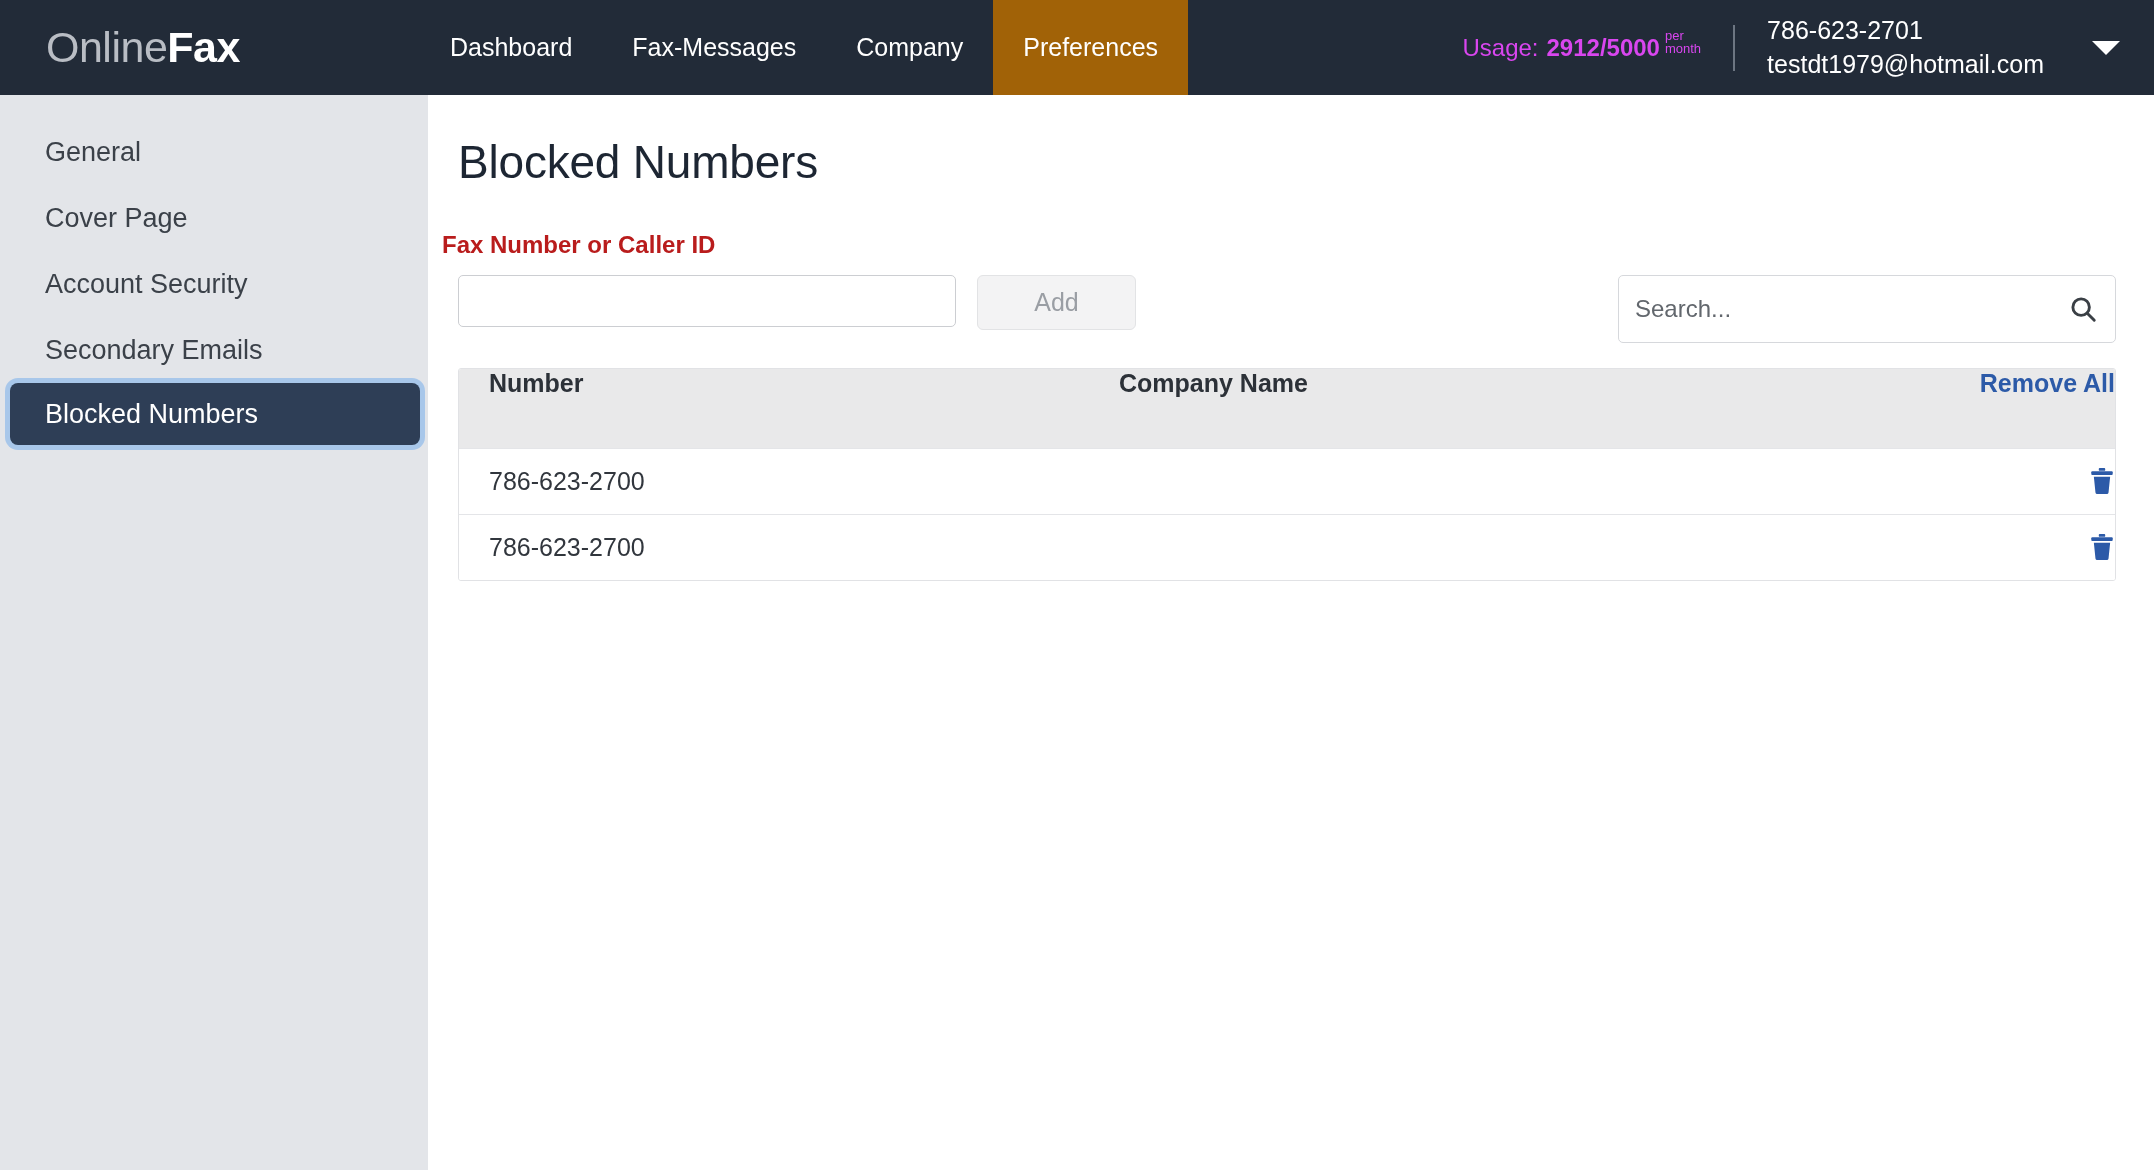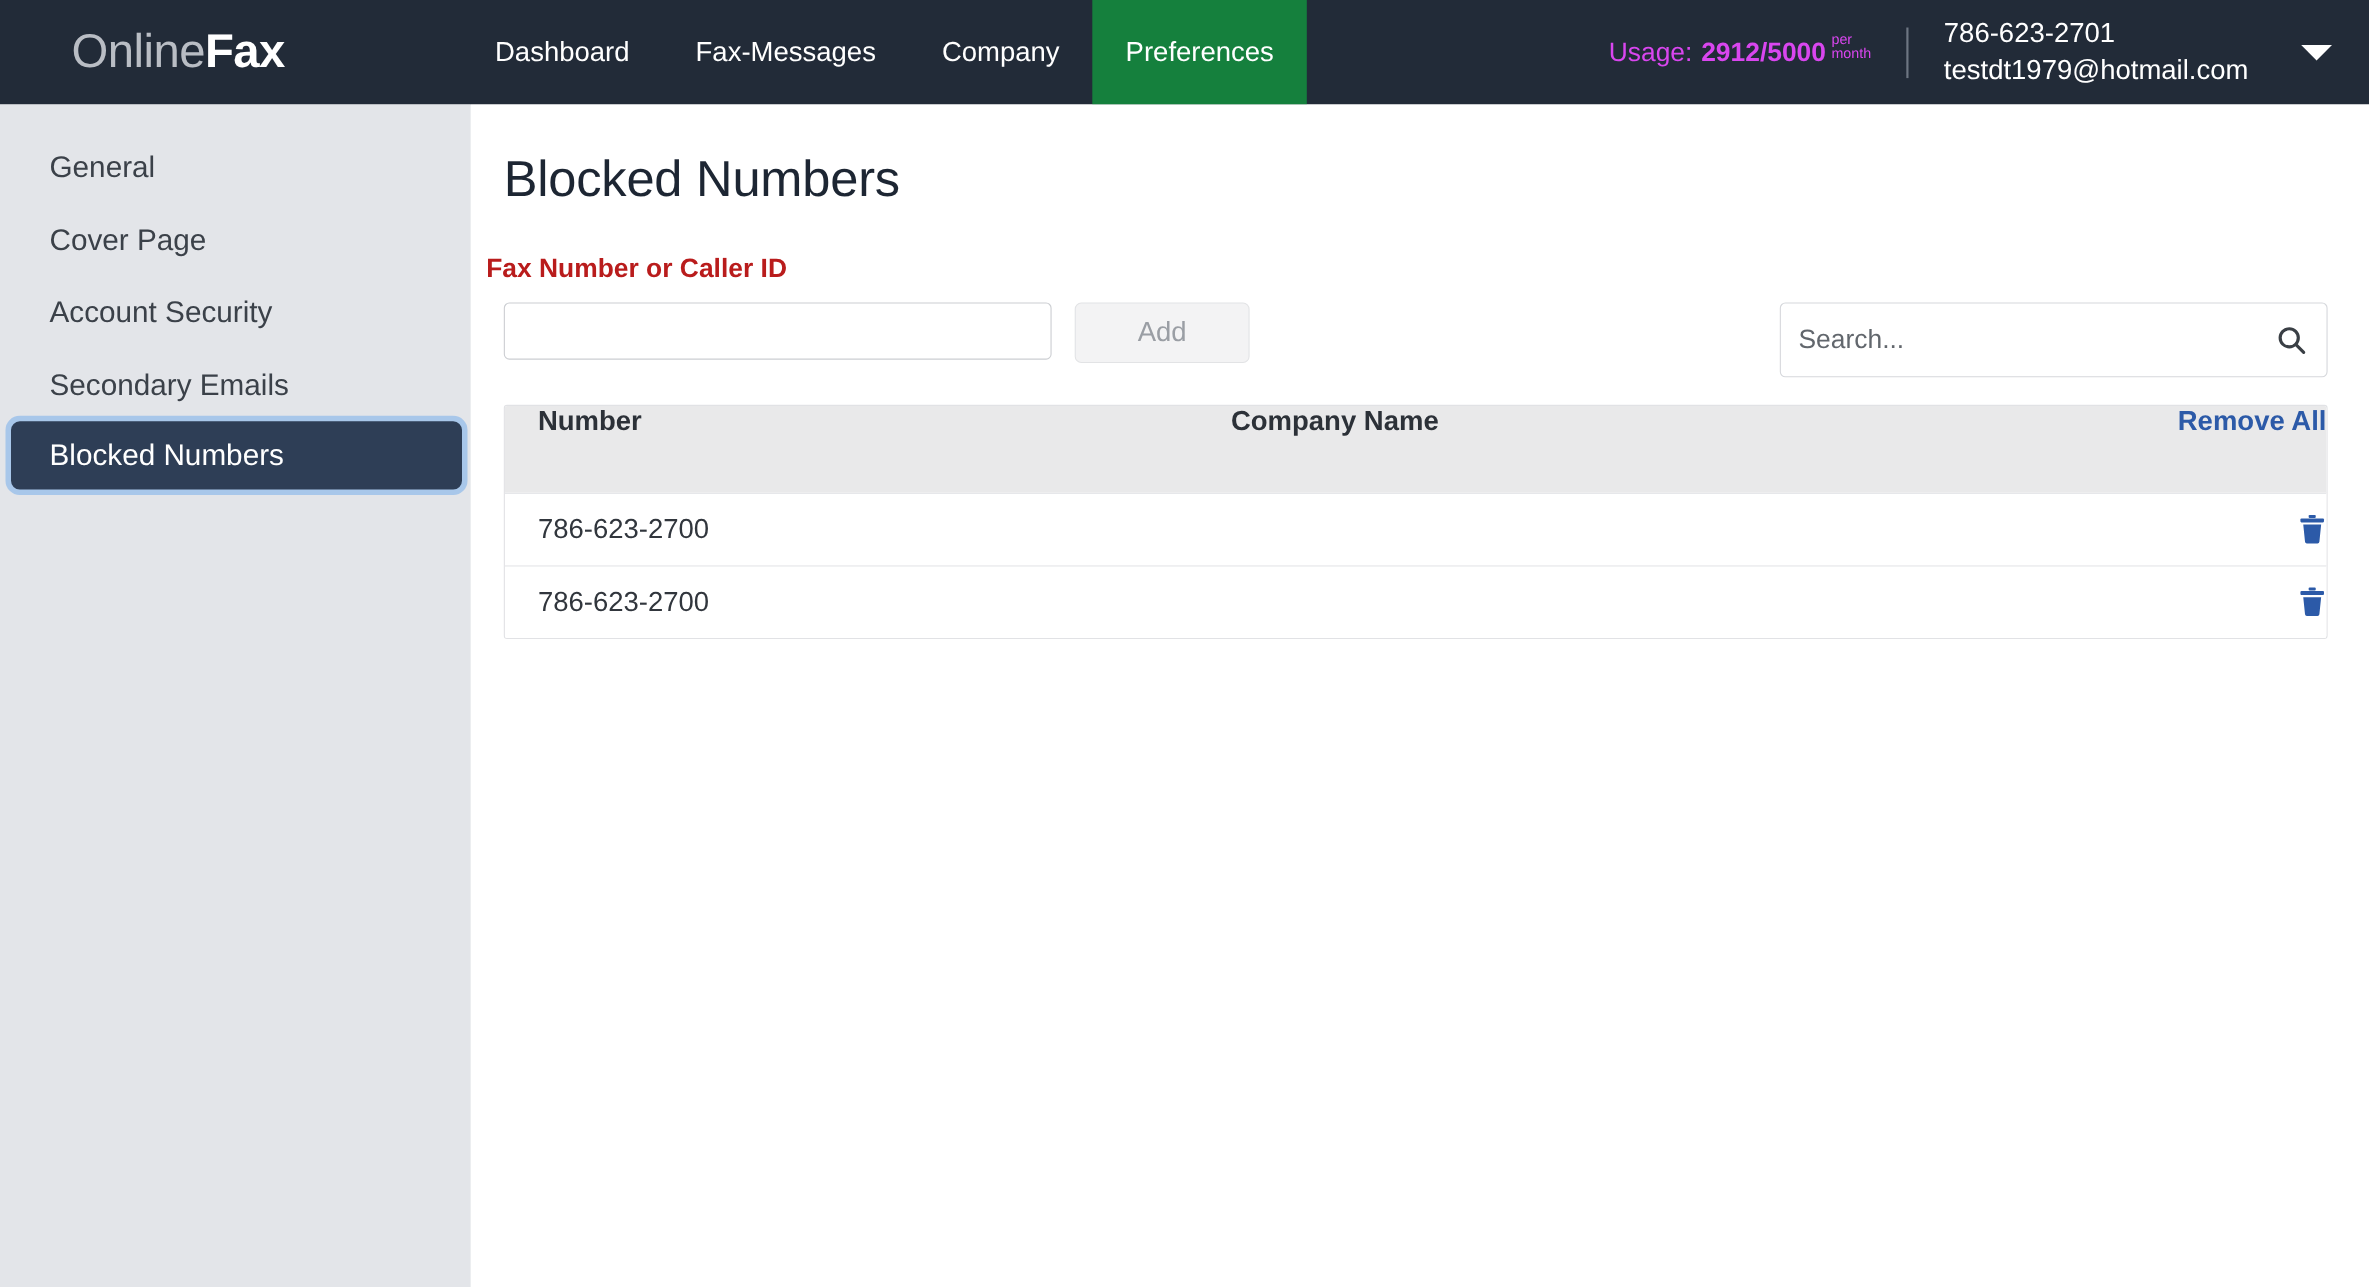--- a/index.html
+++ b/index.html
@@ -19,21 +19,21 @@
     width: 2154px;
     height: 95px;
     background: #222b38;
     display: flex;
     align-items: stretch;
   }
 
   .brand {
     display: flex;
     align-items: center;
-    padding-left: 65px;
+    padding-left: 46px;
     width: 420px;
     font-size: 43px;
     letter-spacing: -0.5px;
     white-space: nowrap;
   }
   .brand-online { color: #b9bdc4; font-weight: 400; }
   .brand-fax { color: #ffffff; font-weight: 700; }
 
   .mainnav {
     display: flex;
@@ -45,21 +45,21 @@
     align-items: center;
     padding: 0 30px;
     color: #ffffff;
     font-size: 25px;
     font-weight: 400;
     white-space: nowrap;
     cursor: pointer;
     text-decoration: none;
   }
   .navitem.active {
-    background: #15803d;
+    background: #a16207;
   }
 
   .header-right {
     margin-left: auto;
     display: flex;
     align-items: center;
     padding-right: 26px;
   }
   .usage {
     color: #d946ef;

